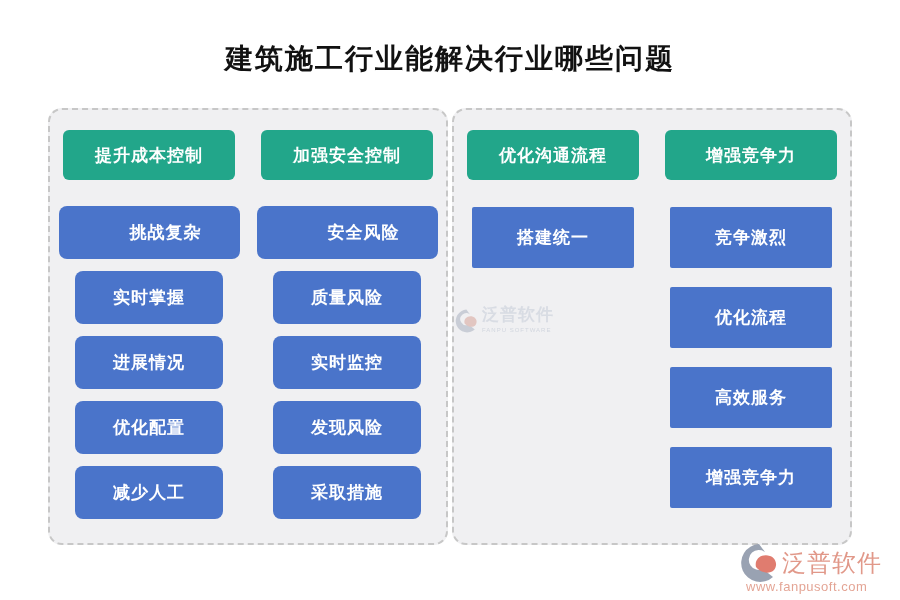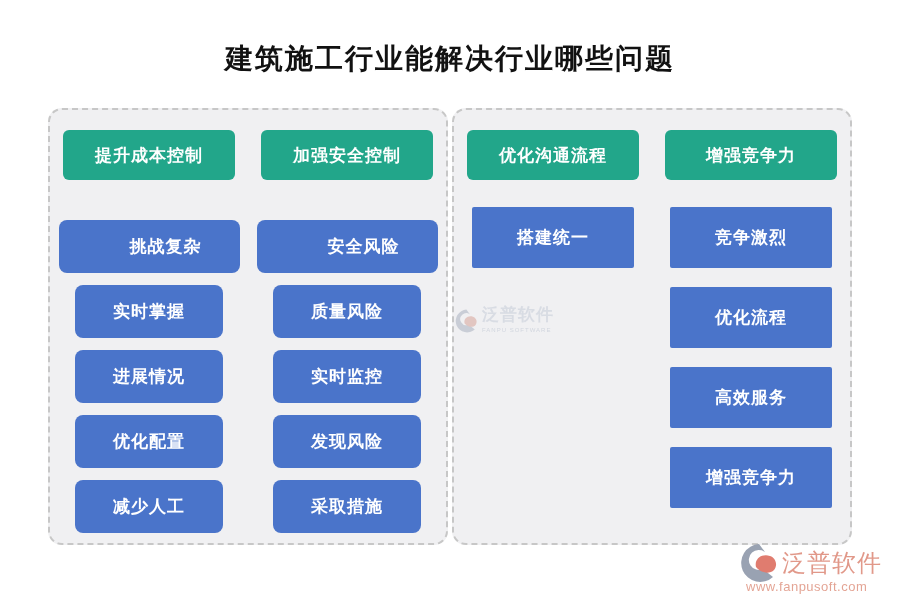--- a/index.html
+++ b/index.html
@@ -28,21 +28,21 @@
     background:#22a68a;border-radius:6px;
     display:flex;align-items:center;justify-content:center;
     color:#ffffff;font-size:17px;font-weight:bold;letter-spacing:1px;
   }
   .item{
     background:#4a74ca;color:#ffffff;font-weight:bold;font-size:17px;
     letter-spacing:1px;display:flex;align-items:center;justify-content:center;
     flex:0 0 auto;
   }
   .panel-left .item{width:148px;height:53px;border-radius:8px;margin-top:12px;}
-  .panel-left .item.first{margin-top:40px;padding-left:33px;}
+  .panel-left .item.first{margin-top:26px;padding-left:33px;}
   .panel-right .item{width:162px;height:61px;border-radius:2px;margin-top:19px;}
   .panel-right .item.first{margin-top:27px;}
 
   .watermark{
     position:absolute;left:455px;top:303px;z-index:5;
     display:flex;align-items:flex-start;opacity:0.55;pointer-events:none;
   }
   .watermark svg{width:24px;height:24px;margin-top:6px;}
   .wm-col{margin-left:3px;}
   .wm-brand{font-size:17px;font-weight:bold;color:#c6ccd8;letter-spacing:1px;}

